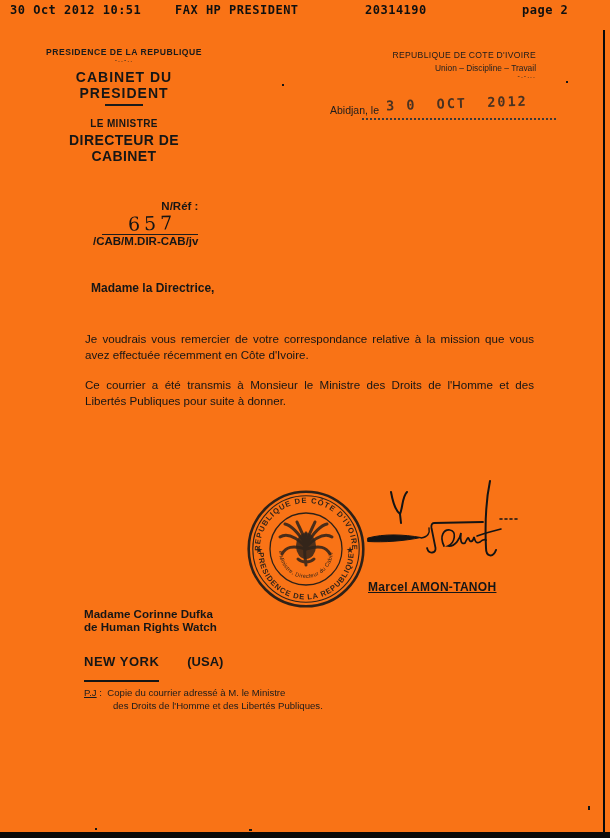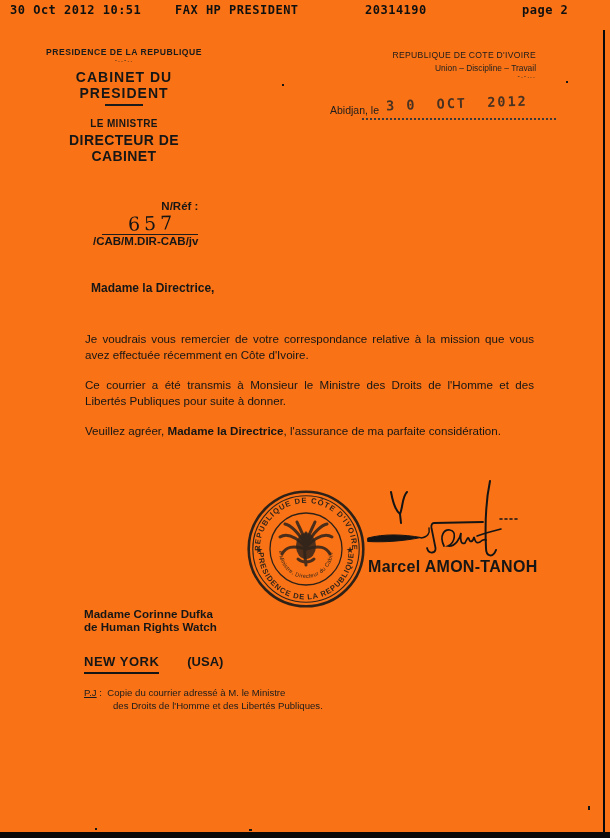--- a/index.html
+++ b/index.html
@@ -37,27 +37,27 @@
     font-size:19px;letter-spacing:4px;transform:rotate(-2deg);color:#141414;}
   .ref-suffix{font-size:11.5px;font-weight:bold;}
   
   .salutation{left:85px;top:281px;font-size:12px;font-weight:bold;margin-left:6px;}
   .para{left:85px;width:449px;font-size:11.6px;line-height:15.6px;
     text-align:justify;color:#151515;}
   .p1{top:331px;}
   .p2{top:377px;}
   .p3{top:423px;}
   
-  .signer{left:368px;top:558px;font-size:16px;font-weight:bold;letter-spacing:.3px;}
+  .signer{left:368px;top:580px;font-size:12px;font-weight:bold;letter-spacing:.3px;text-decoration:underline;}
   .sealbox{left:246px;top:489px;width:120px;height:120px;}
   .sigbox{left:358px;top:478px;width:168px;height:106px;}
   
   .recipient{left:84px;top:607px;font-size:11.6px;font-weight:bold;line-height:13.4px;}
   .cityline{left:84px;top:654px;font-size:13px;font-weight:bold;}
-  .city{border-bottom:2.2px solid #151515;padding-bottom:3px;letter-spacing:.5px;}
+  .city{border-bottom:2.2px solid #151515;padding-bottom:11px;letter-spacing:.5px;}
   .country{margin-left:28px;}
   
   .ps1{left:84px;top:687px;font-size:9.6px;color:#1c1c1c;}
   .ps-label{text-decoration:underline;}
   .ps2{left:113px;top:700px;font-size:9.6px;color:#1c1c1c;}
   
   .right-border{left:603px;top:30px;width:2.4px;height:808px;background:#090909;}
   .bottom-bar{left:0;top:832px;width:610px;height:6px;background:#090909;}
   .noise{background:#151515;}
 </style>
@@ -96,21 +96,20 @@
     <span class="ref-label">N/Réf :</span>
     <span class="ref-slot">
       <span class="ref-num">657</span>
     </span>
     <span class="ref-suffix">/CAB/M.DIR-CAB/jv</span>
   </div>
 
   <div class="abs salutation">Madame la Directrice,</div>
   <div class="abs para p1">Je voudrais vous remercier de votre correspondance relative à la mission que vous avez effectuée récemment en Côte d'Ivoire.</div>
   <div class="abs para p2">Ce courrier a été transmis à Monsieur le Ministre des Droits de l'Homme et des Libertés Publiques pour suite à donner.</div>
-  <div class="abs para p3"><span>Veuillez agréer, </span><b>Madame la Directrice</b><span>, l'assurance de ma parfaite considération.</span></div>
 
   <div class="abs sealbox">
     <svg width="120" height="120" viewBox="0 0 120 120" style="opacity:.9">
       <defs>
         <path id="arcTop" d="M 14 60 A 46 46 0 1 1 106 60"></path>
         <path id="arcBot" d="M 12.5 63 A 47.5 47.5 0 0 0 107.5 63"></path>
         <path id="arcInner" d="M 33 62 A 27 27 0 0 0 87 62"></path>
       </defs>
       <circle cx="60" cy="60" r="57.3" fill="none" stroke="#191919" stroke-width="2.6"></circle>
       <circle cx="60" cy="60" r="53.2" fill="none" stroke="#191919" stroke-width="1.1"></circle>

